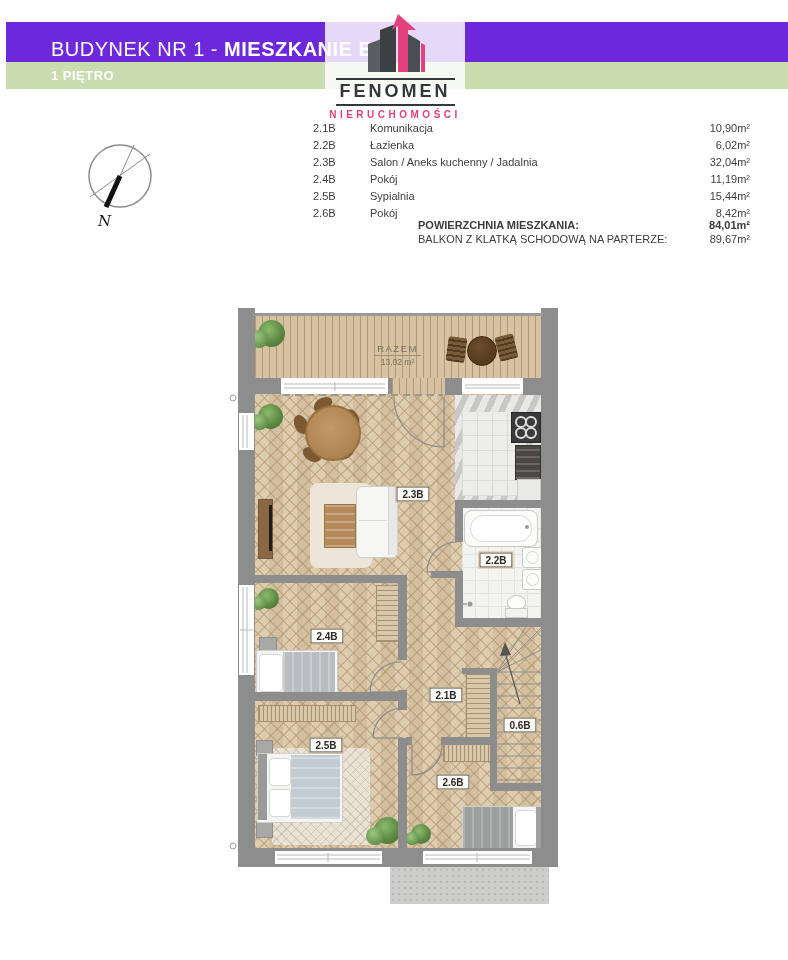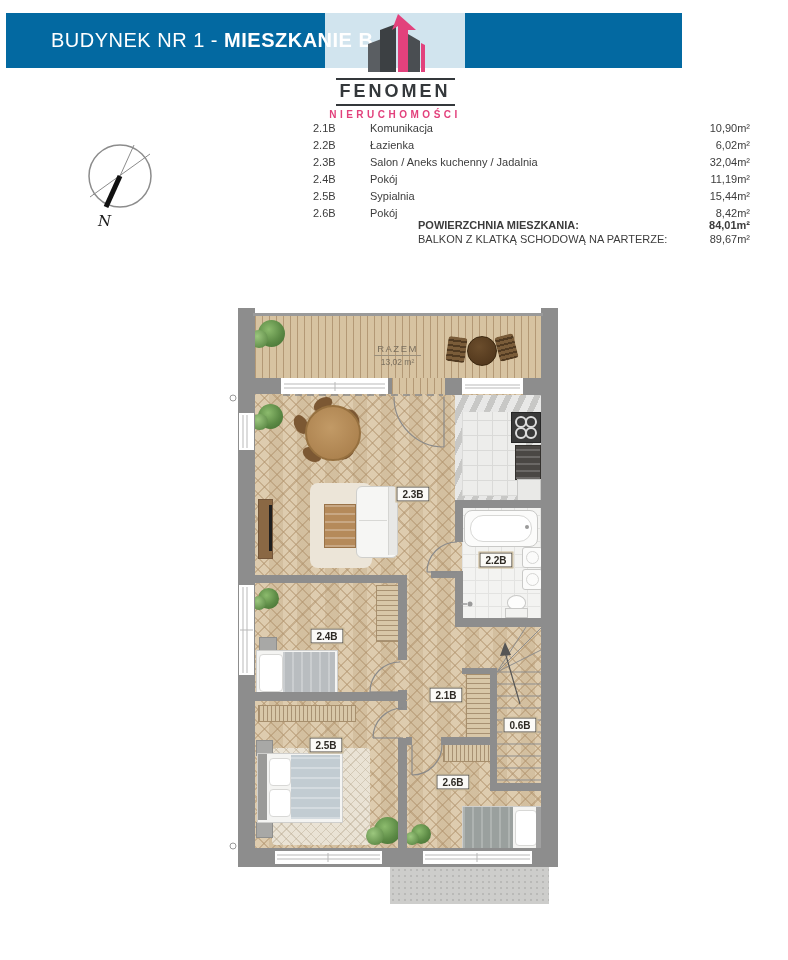--- a/index.html
+++ b/index.html
@@ -1,19 +1,19 @@
 <!DOCTYPE html>
 <html><head>
 <meta charset="utf-8">
 <style>
   html,body{margin:0;padding:0;background:#ffffff;}
   #page{position:relative;width:788px;height:960px;background:#fff;overflow:hidden;
         font-family:"Liberation Sans",sans-serif;}
   
-  #greenbar{position:absolute;left:6px;top:13px;width:676px;height:55px;background:#0369a1;}
+  #greenbar{position:absolute;left:6px;top:22px;width:782px;height:55px;background:#6d28d9;}
   #lightbar{position:absolute;left:6px;top:62px;width:782px;height:27px;background:#c8dcb0;}
   #title{position:absolute;left:45px;top:0;height:55px;line-height:55px;color:#fff;
          font-size:20px;letter-spacing:.5px;white-space:nowrap;}
   #title .bold{font-weight:bold;}
   #subtitle{position:absolute;left:45px;top:0;height:27px;line-height:27px;color:#fff;
             font-size:13px;font-weight:bold;letter-spacing:.5px;}
   
   #logobox{position:absolute;left:325px;top:10px;width:140px;height:108px;
            background:rgba(255,255,255,.82);text-align:center;}
   #logoname{display:inline-block;margin-top:2px;font-size:18px;font-weight:bold;letter-spacing:3px;
@@ -71,20 +71,23 @@
   svg.overlay{position:absolute;left:0;top:0;z-index:30;pointer-events:none;}
 </style>
 </head>
 <body>
 
 <div id="page">
 
   <div id="greenbar">
     <div id="title"><span>BUDYNEK NR 1 - </span><span class="bold">MIESZKANIE B</span></div>
   </div>
+  <div id="lightbar">
+    <div id="subtitle">1 PIĘTRO</div>
+  </div>
 
   <div id="logobox">
     <svg width="70" height="62" viewBox="0 0 70 62">
       <g>
         <polygon points="8,34 24,28 24,62 8,62" fill="#5a5e62"></polygon>
         <polygon points="20,20 36,14 36,62 20,62" fill="#3c4043"></polygon>
         <polygon points="38,4 56,20 48,20 48,62 38,62 38,16 32,20" fill="#e2417c"></polygon>
         <polygon points="48,24 60,31 60,62 48,62" fill="#4a4e52"></polygon>
         <polygon points="61,33 65,35 65,62 61,62" fill="#e2417c"></polygon>
       </g>

